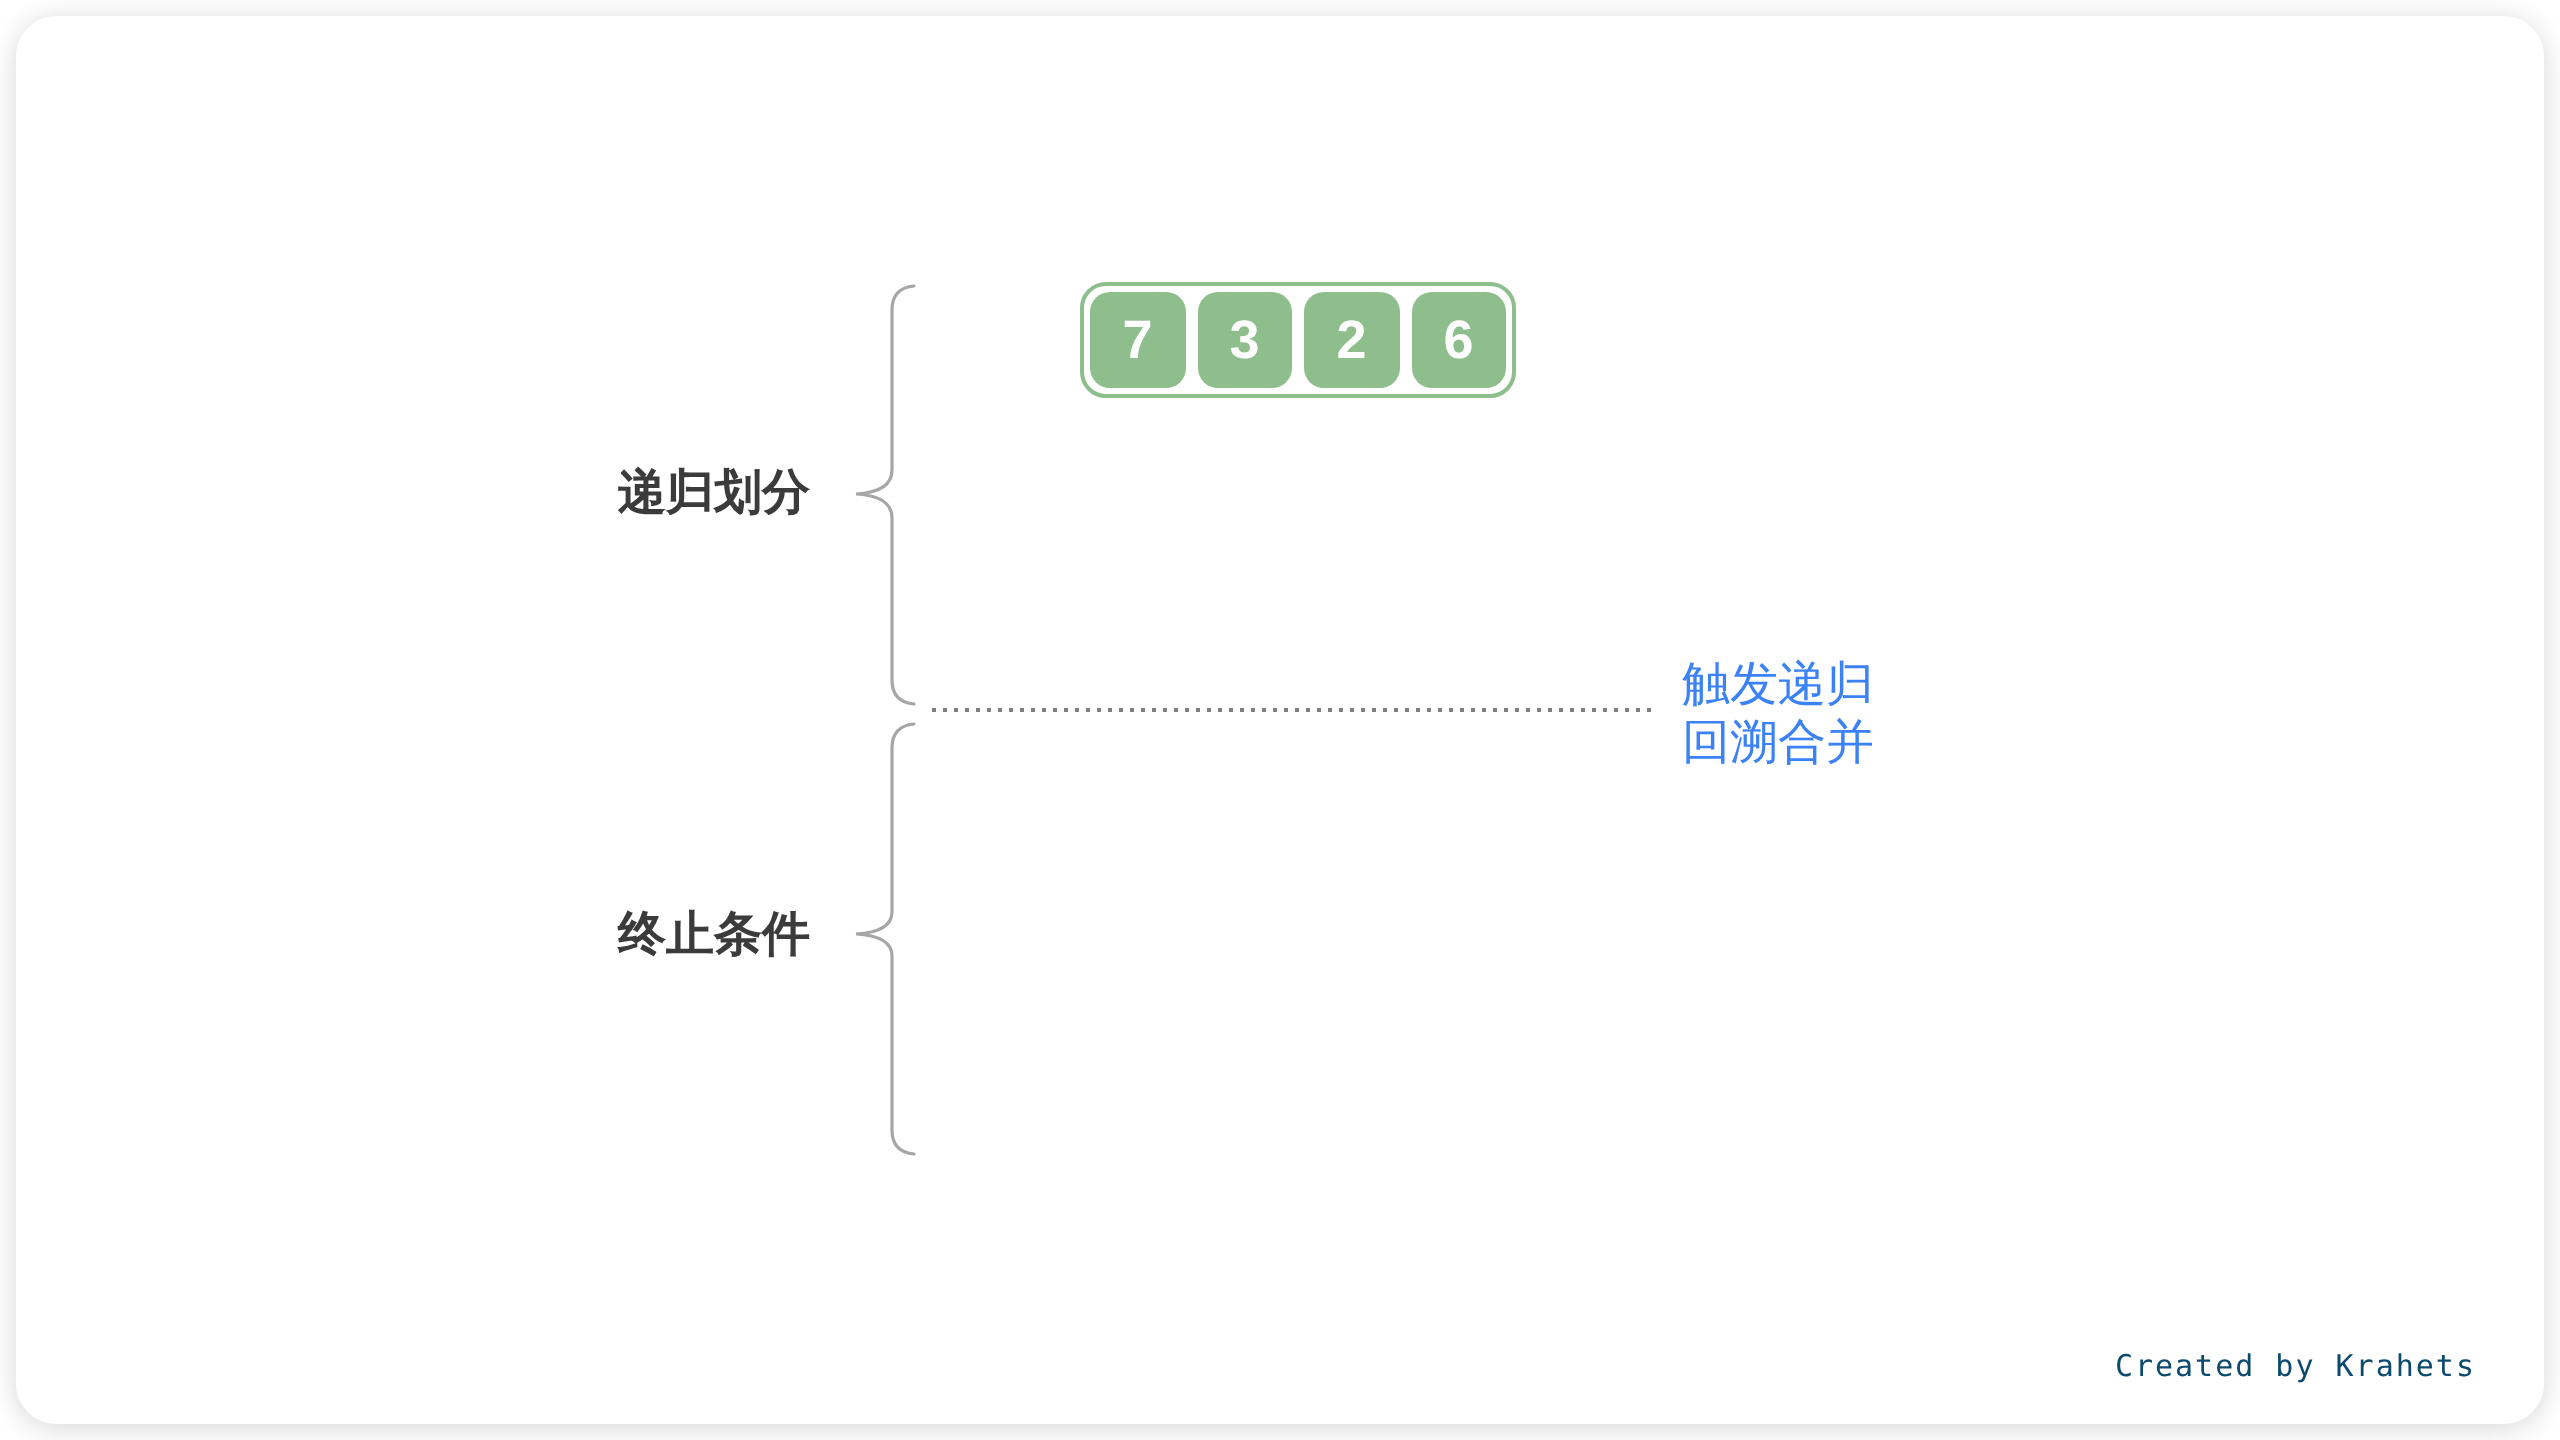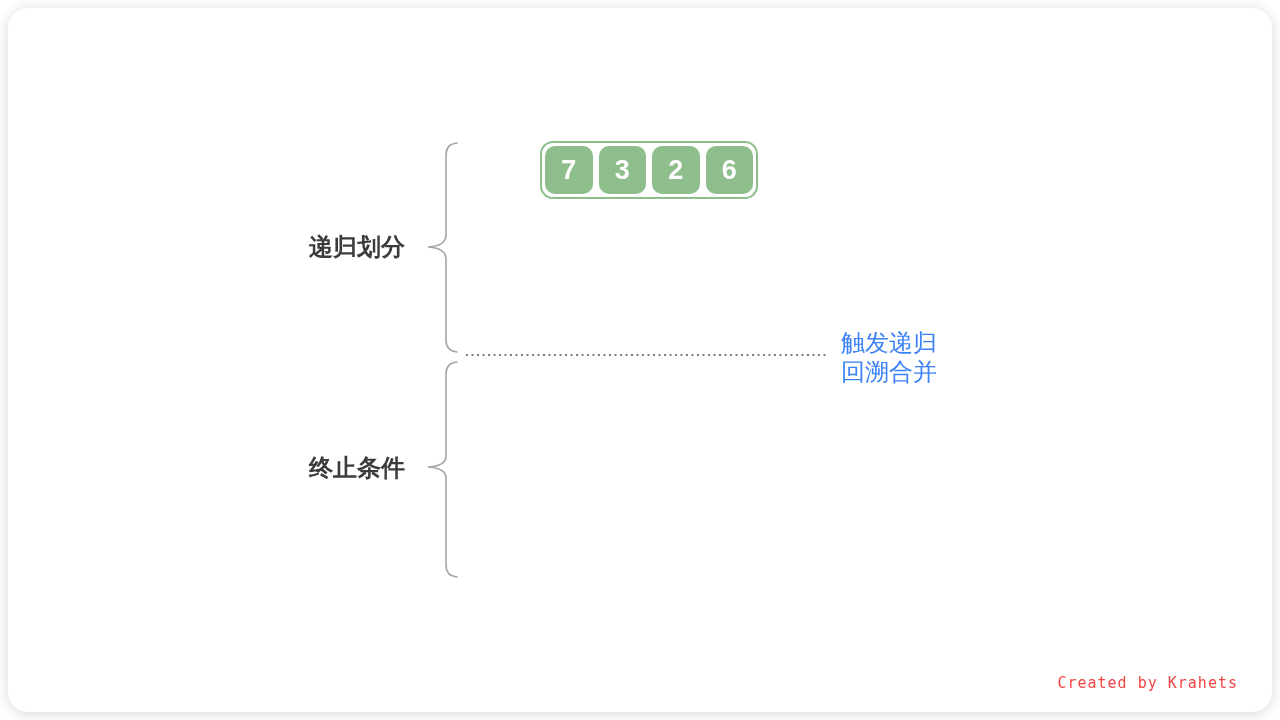--- a/index.html
+++ b/index.html
@@ -67,21 +67,21 @@
     left: 841px; top: 328px;
     color: #3b82f6;
     font-size: 24px;
     font-weight: normal;
     line-height: 29px;
     white-space: nowrap;
   }
   .watermark {
     position: absolute;
     right: 42px; top: 674px;
-    color: #ef4444;
+    color: #0c4a6e;
     font-size: 15px;
     font-family: "DejaVu Sans Mono", "Liberation Mono", monospace;
     letter-spacing: 1px;
   }
 </style>
 </head>
 <body>
 
 <div class="canvas">
 

